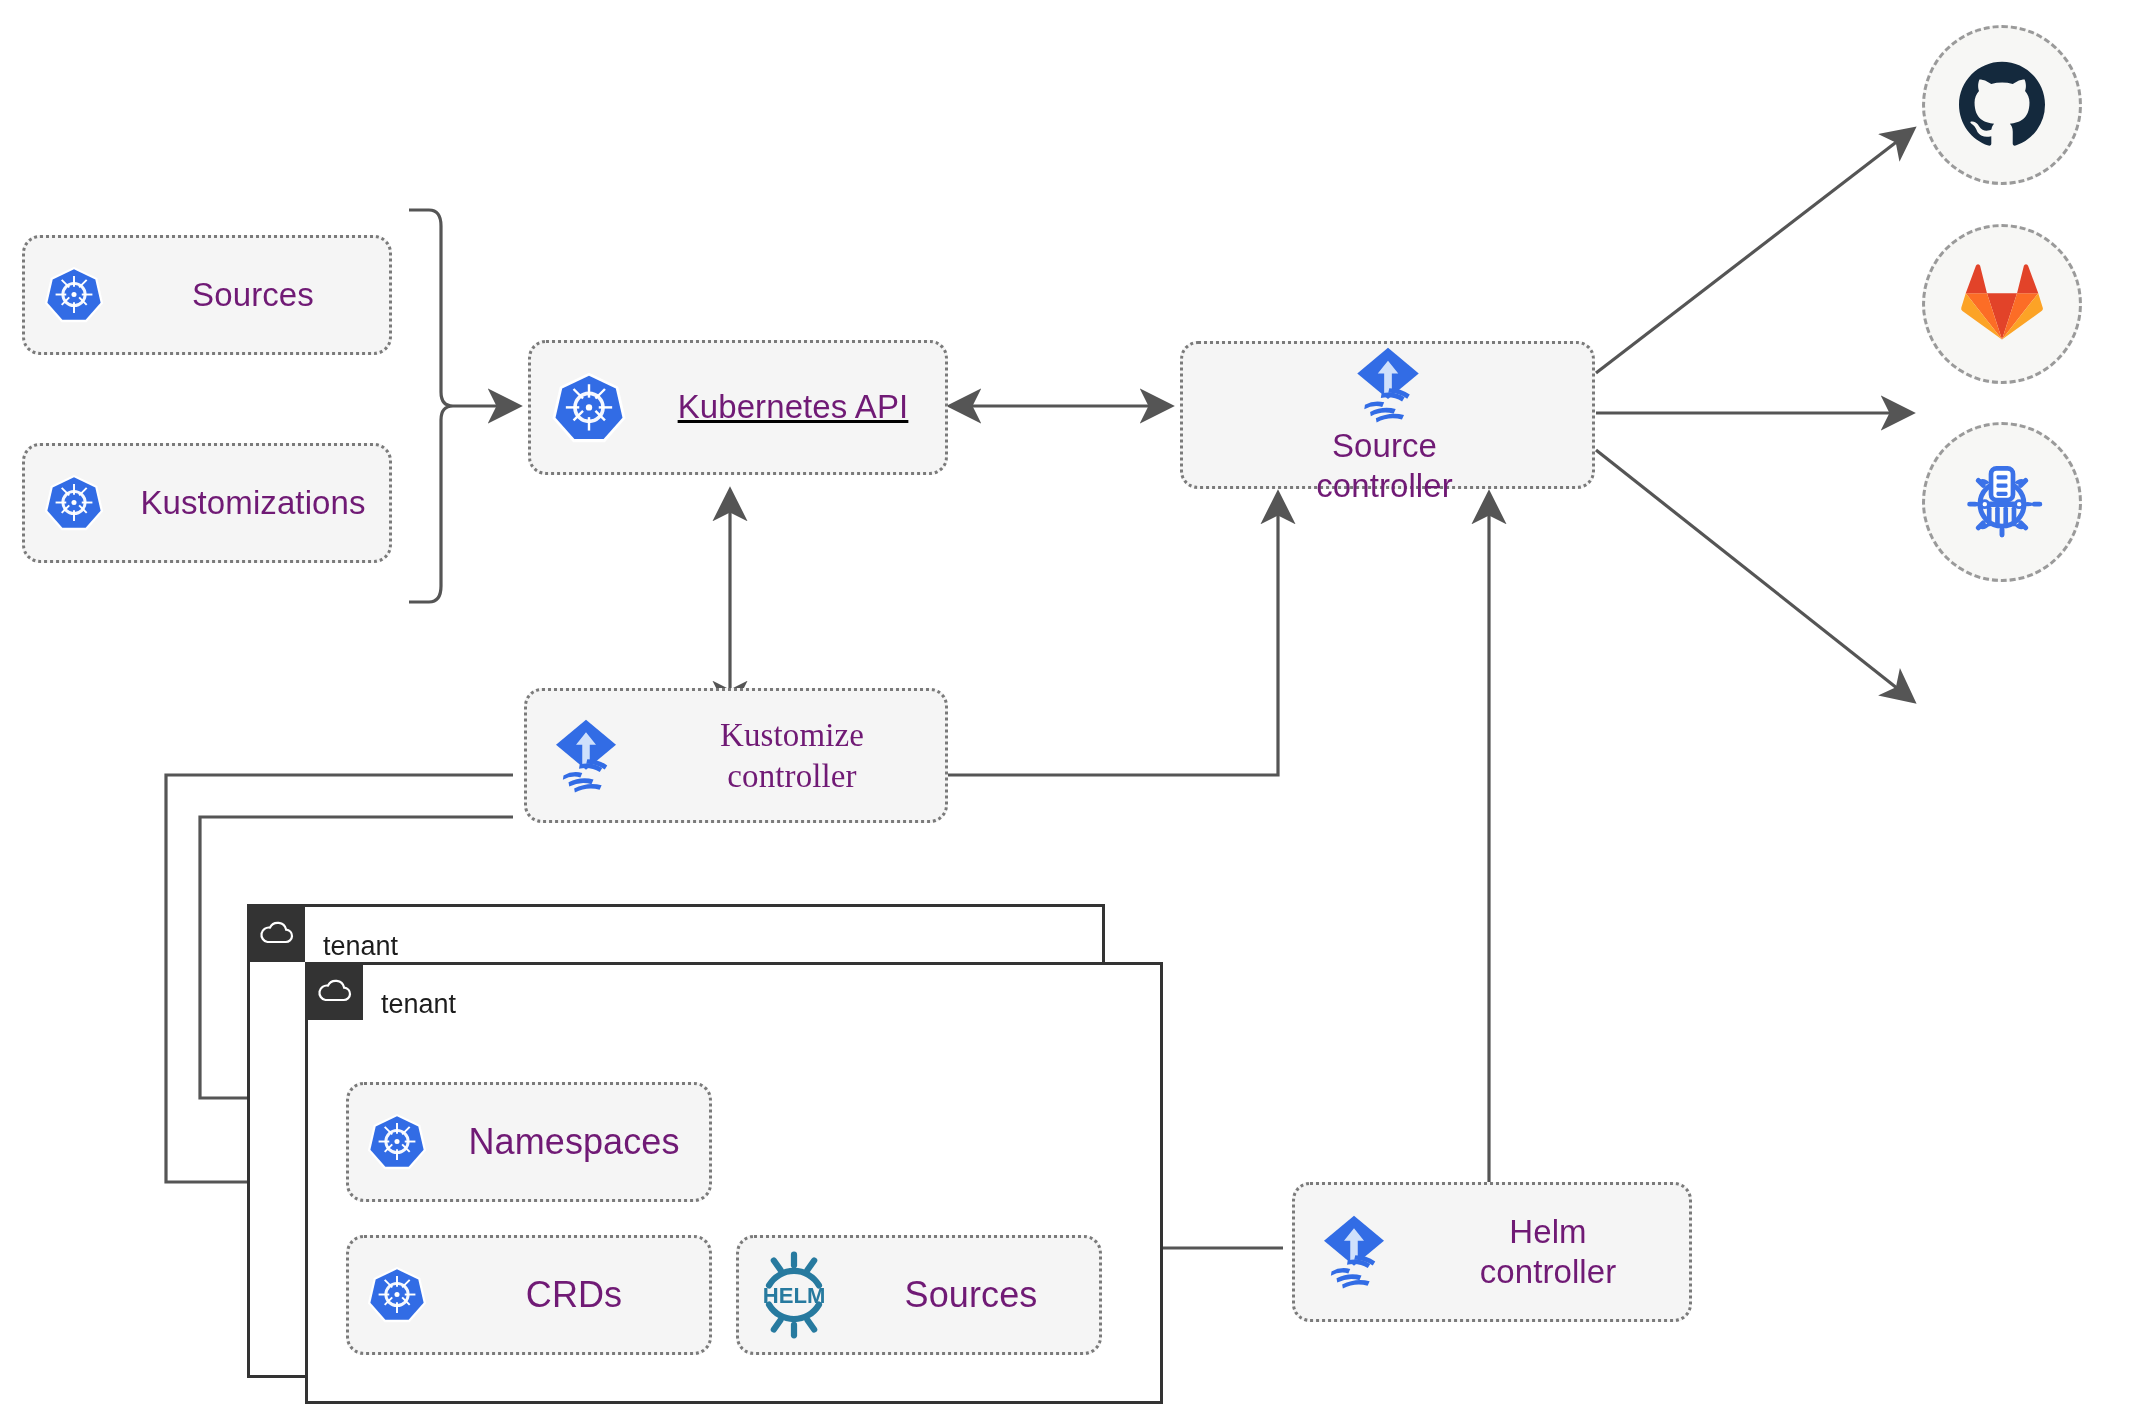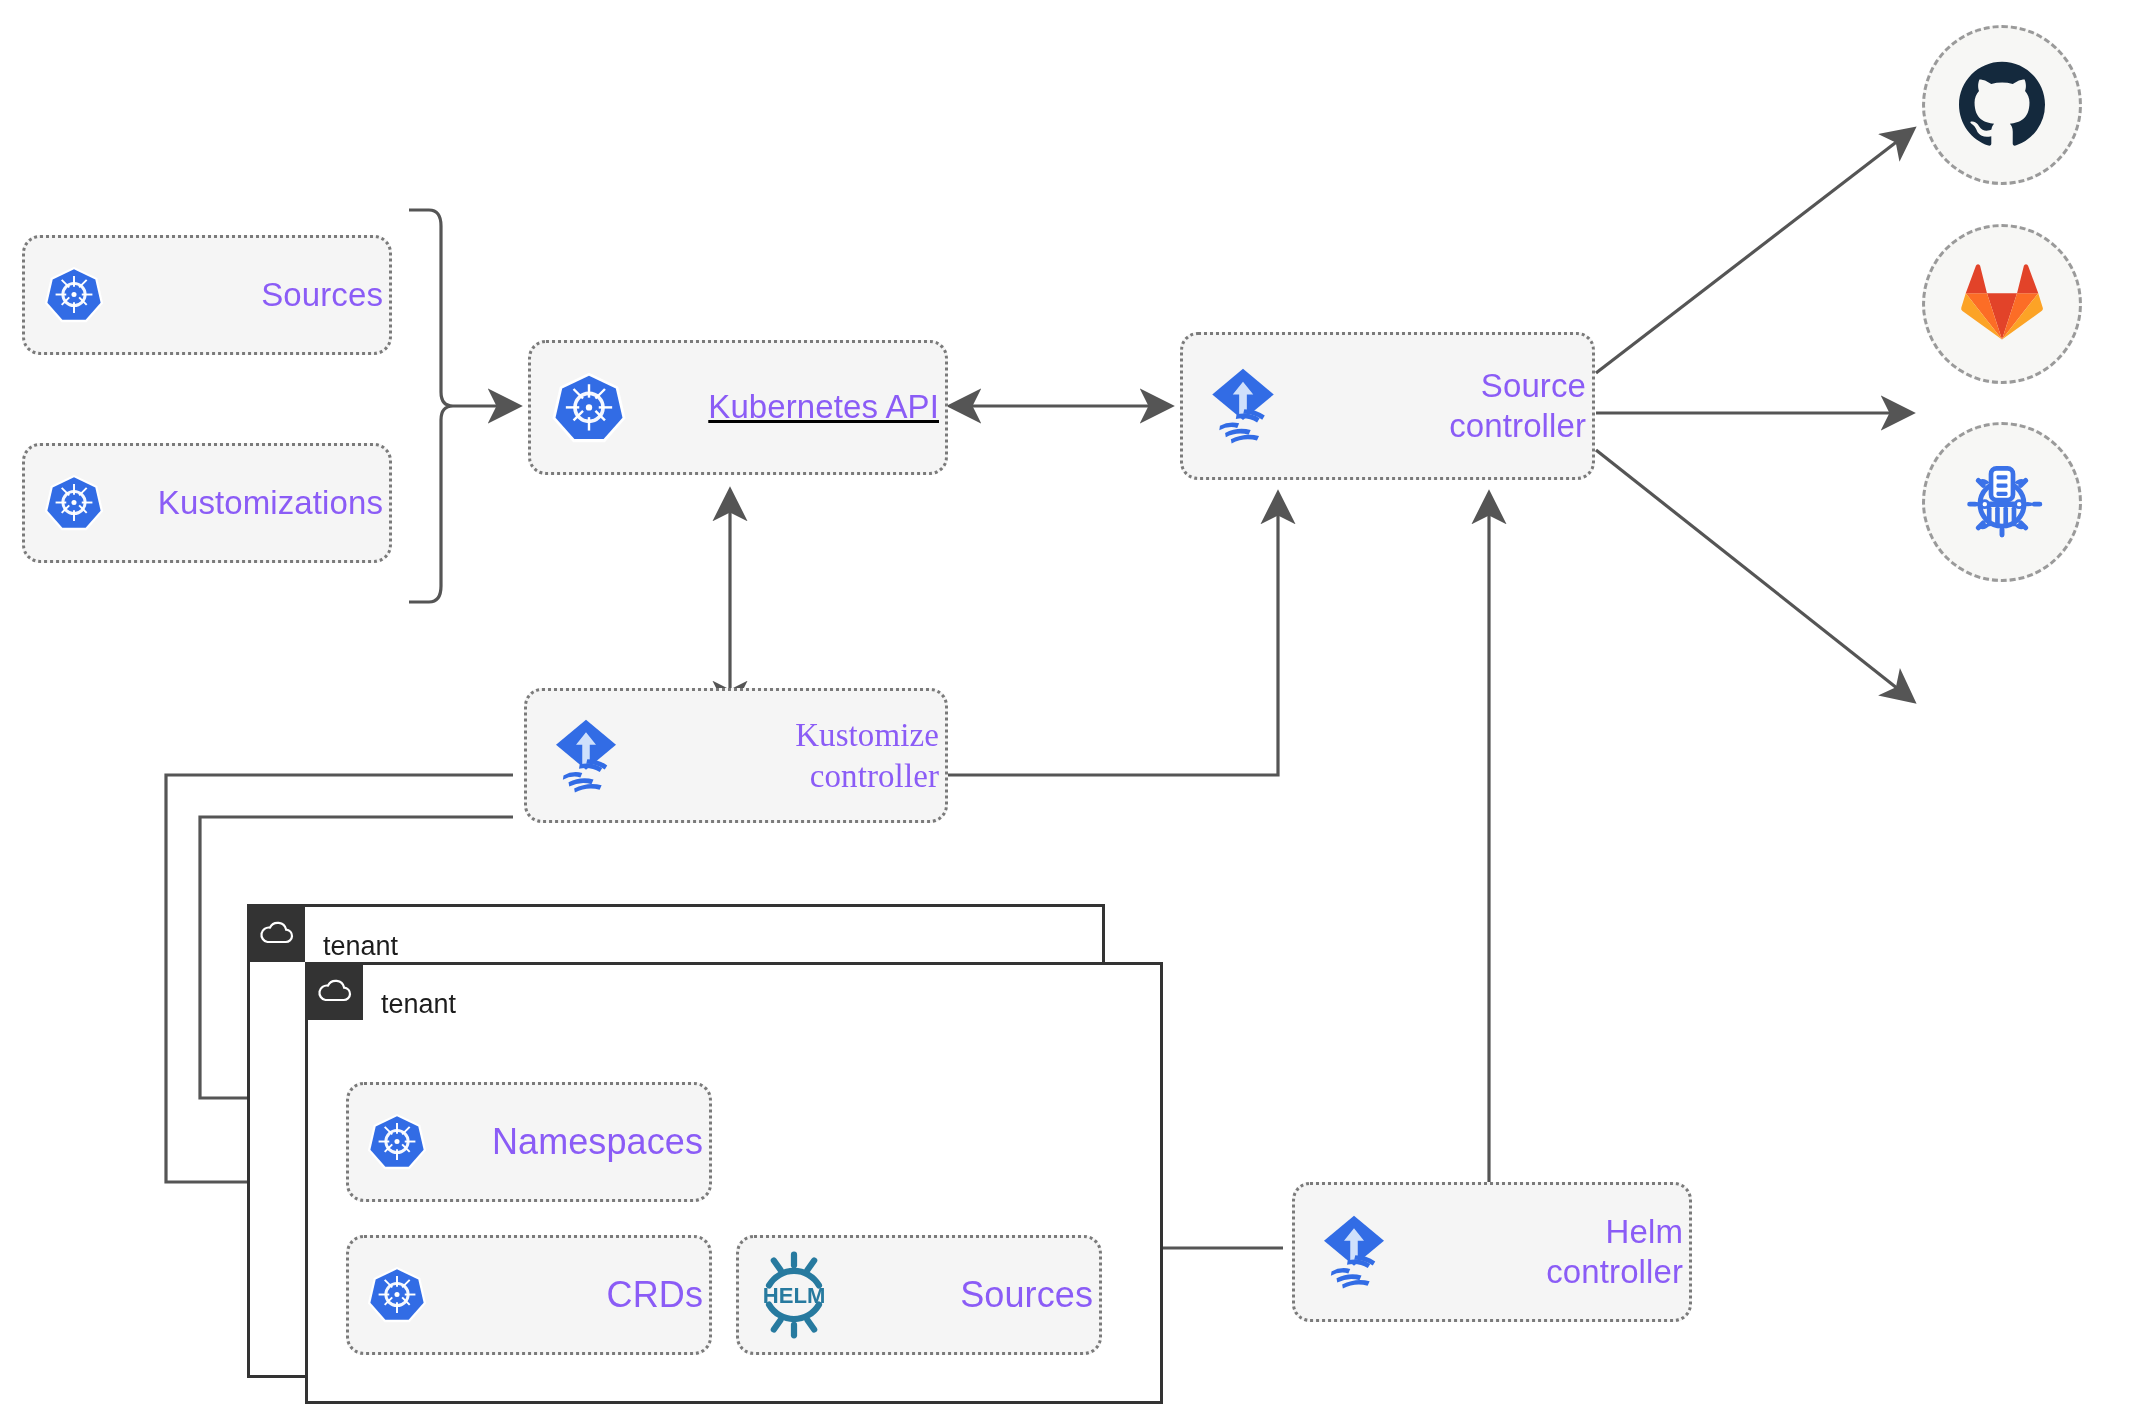--- a/index.html
+++ b/index.html
@@ -13,22 +13,22 @@
     background:#f5f5f5;
     border:3px dotted #7a7a7a;
     border-radius:18px;
     display:flex;
     align-items:center;
     box-sizing:border-box;
   }
   .node .ico{flex:0 0 auto;display:flex;align-items:center;justify-content:center;}
   .node .lbl{
     flex:1 1 auto;
-    text-align:right;
-    color:#8b5cf6;
+    text-align:center;
+    color:#701a75;
     line-height:1.22;
     font-size:33px;
     letter-spacing:.1px;
     padding-right:6px;
   }
   .node.small .lbl{font-size:36px;}
 
   
   .circ{
     position:absolute;
@@ -163,21 +163,21 @@
             <path d="M36.6 35.1l1.4-1.4 7.8 7.8-1.4 1.4z"></path>
           <path d="M44.4 15.7l1.4 1.4-7.8 7.8-1.4-1.4z"></path>
             <path d="M26.4 33.7l1.4 1.4-7.8 7.8-1.4-1.4z"></path>
           <path d="M32 18.5a13 13 0 100 26 13 13 0 000-26zm0 3a10 10 0 110 20 10 10 0 010-20z" opacity="0.95"></path>
         </g>
       </svg>
     </span>
     <span class="lbl">Kubernetes API</span>
   </div>
 
-  <div class="node" style="left:1180px;top:332px;width:415px;height:148px;">
+  <div class="node" style="left:1180px;top:341px;width:415px;height:148px;flex-direction:column;">
     <span class="ico" style="width:120px;">
       <svg width="82" height="82" viewBox="0 0 64 64">
         <path d="M32 3 L56 23 L32 43 L8 23 Z" fill="#326ce5"></path>
         <path d="M32 13 L40 23 L35 23 L35 39 L29 39 L29 23 L24 23 Z" fill="#cfe0fb"></path>
         <g fill="#326ce5">
           <path d="M32 34 L56 52 L32 62 L8 52 Z" opacity="0"></path>
           <path d="M14 47.5 q7-4 15-2 l-1.5 3.6 q-7-2-14 1.9 z"></path>
           <path d="M18 53 q10-5 20-2.2 l-1.6 3.7 q-9-2.7-17.8 1.9 z"></path>
           <path d="M22.5 58 q11-5.5 22-2.6 l-1.6 3.6 q-10-2.8-19.8 2.2 z"></path>
           <path d="M27 38.5 q10-2 18 3 l-2 3.3 q-7.5-4.6-16.6-2.7 z"></path>

